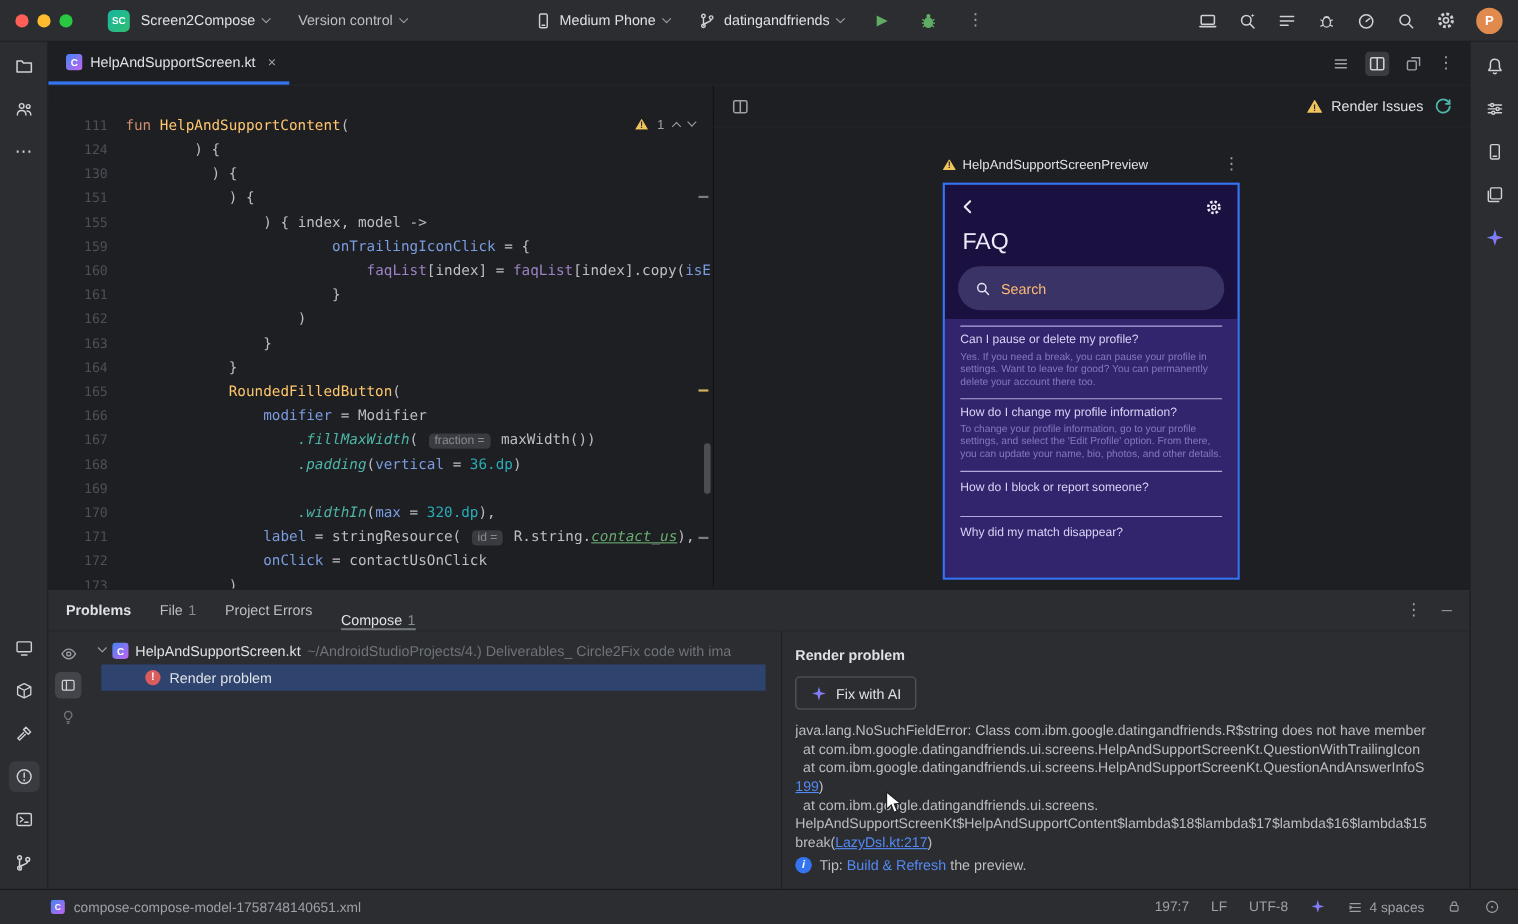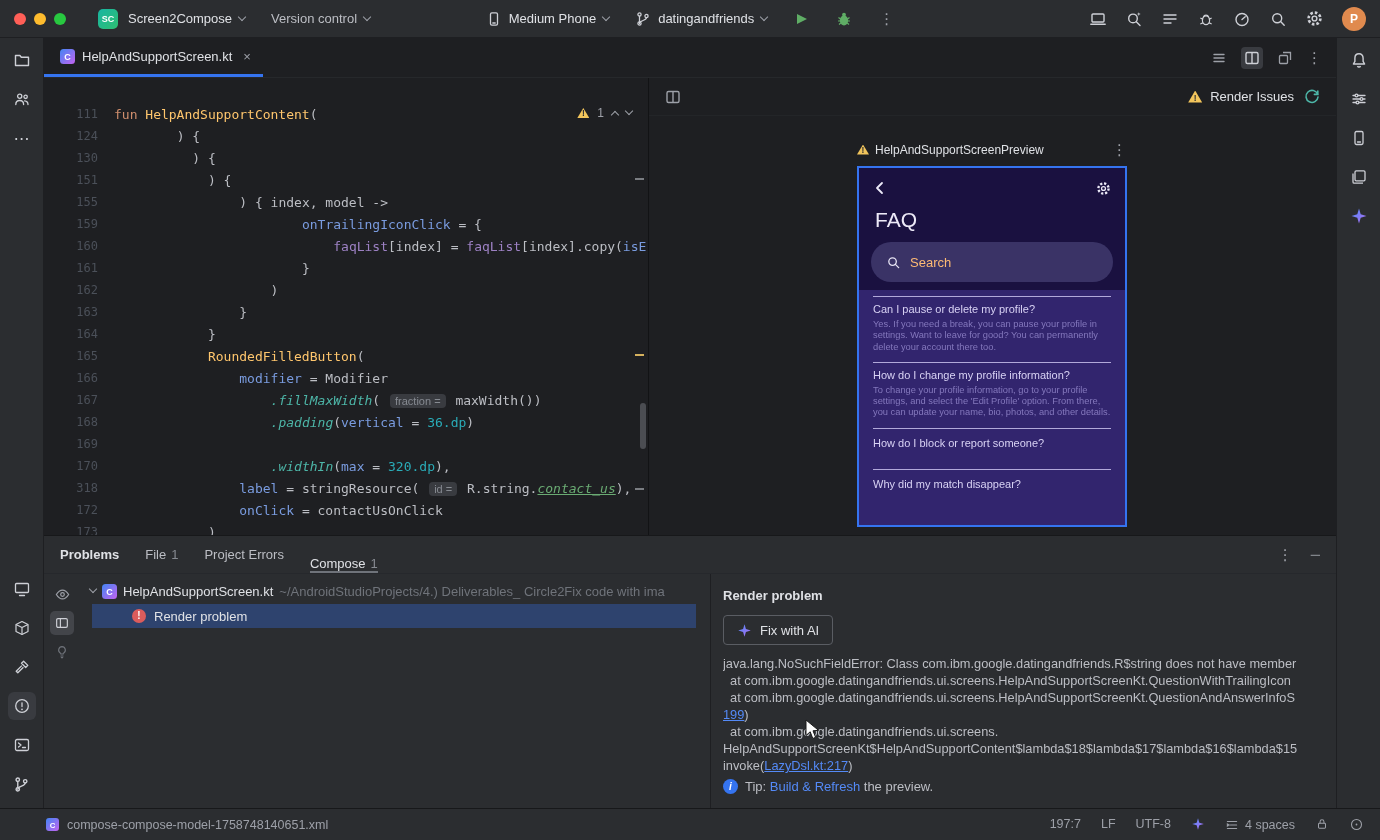--- a/index.html
+++ b/index.html
@@ -363,21 +363,21 @@
               <div class="code" style="padding-left: 156.6px;"><span class="t-x">.padding</span><span class="t-p">(</span><span class="t-n">vertical</span><span class="t-p"> = </span><span class="t-d">36.dp</span><span class="t-p">)</span></div>
             </div>
             <div class="line">
               <div class="ln">169</div>
             </div>
             <div class="line">
               <div class="ln">170</div>
               <div class="code" style="padding-left: 156.6px;"><span class="t-x">.widthIn</span><span class="t-p">(</span><span class="t-n">max</span><span class="t-p"> = </span><span class="t-d">320.dp</span><span class="t-p">),</span></div>
             </div>
             <div class="line">
-              <div class="ln">318</div>
+              <div class="ln">171</div>
               <div class="code" style="padding-left: 125.28px;"><span class="t-n">label</span><span class="t-p"> = stringResource( </span><span class="t-h">id =</span><span class="t-p"> R.string.</span><span class="t-s">contact_us</span><span class="t-p">),</span></div>
             </div>
             <div class="line">
               <div class="ln">172</div>
               <div class="code" style="padding-left: 125.28px;"><span class="t-n">onClick</span><span class="t-p"> = contactUsOnClick</span></div>
             </div>
             <div class="line">
               <div class="ln">173</div>
               <div class="code" style="padding-left: 93.96px;"><span class="t-p">)</span></div>
             </div>
@@ -524,21 +524,21 @@
                 <path d="M9 1.5 10.7 7.3 16.5 9 10.7 10.7 9 16.5 7.3 10.7 1.5 9 7.3 7.3Z" fill="url(#gm)"></path>
               </svg>
             <span>Fix with AI</span>
           </button>
           <div class="stk"><span>java.lang.NoSuchFieldError: Class com.ibm.google.datingandfriends.R$string does not have member</span></div>
           <div class="stk"><span>  at com.ibm.google.datingandfriends.ui.screens.HelpAndSupportScreenKt.QuestionWithTrailingIcon</span></div>
           <div class="stk"><span>  at com.ibm.google.datingandfriends.ui.screens.HelpAndSupportScreenKt.QuestionAndAnswerInfoS</span></div>
           <div class="stk"><a class="lnk">199</a><span>)</span></div>
           <div class="stk"><span>  at com.ibm.google.datingandfriends.ui.screens.</span></div>
           <div class="stk"><span>HelpAndSupportScreenKt$HelpAndSupportContent$lambda$18$lambda$17$lambda$16$lambda$15</span></div>
-          <div class="stk"><span>invoke(</span><a class="lnk">LazyDsl.kt:217</a><span>)</span></div>
+          <div class="stk"><span>break(</span><a class="lnk">LazyDsl.kt:217</a><span>)</span></div>
           <div class="tip">
             <span class="info-i"></span>
             <span class="tip-text"><span>Tip:</span> <a class="lnk2">Build &amp; Refresh</a> <span>the preview.</span></span>
           </div>
         </div>
       </div>
     </div>
   </div>
 
   <div class="stripe stripe-right">

